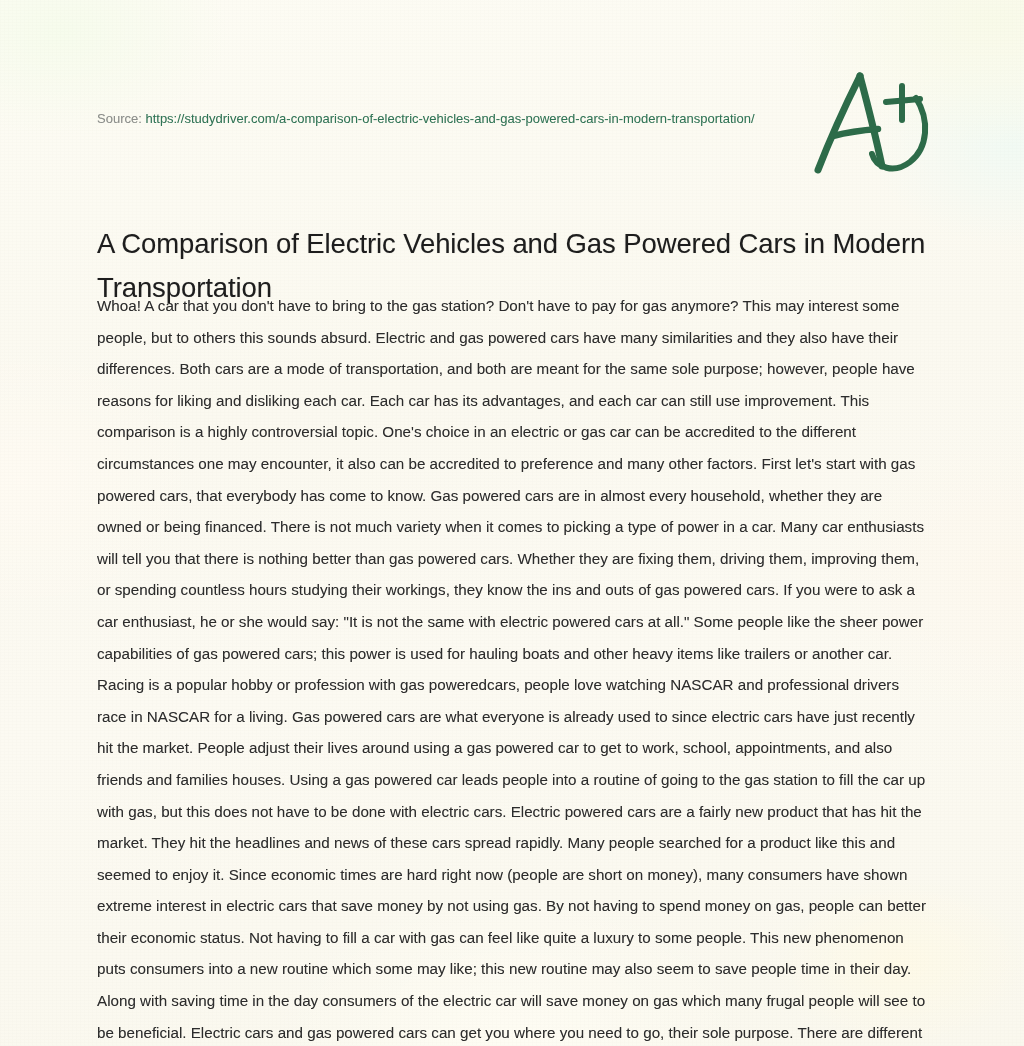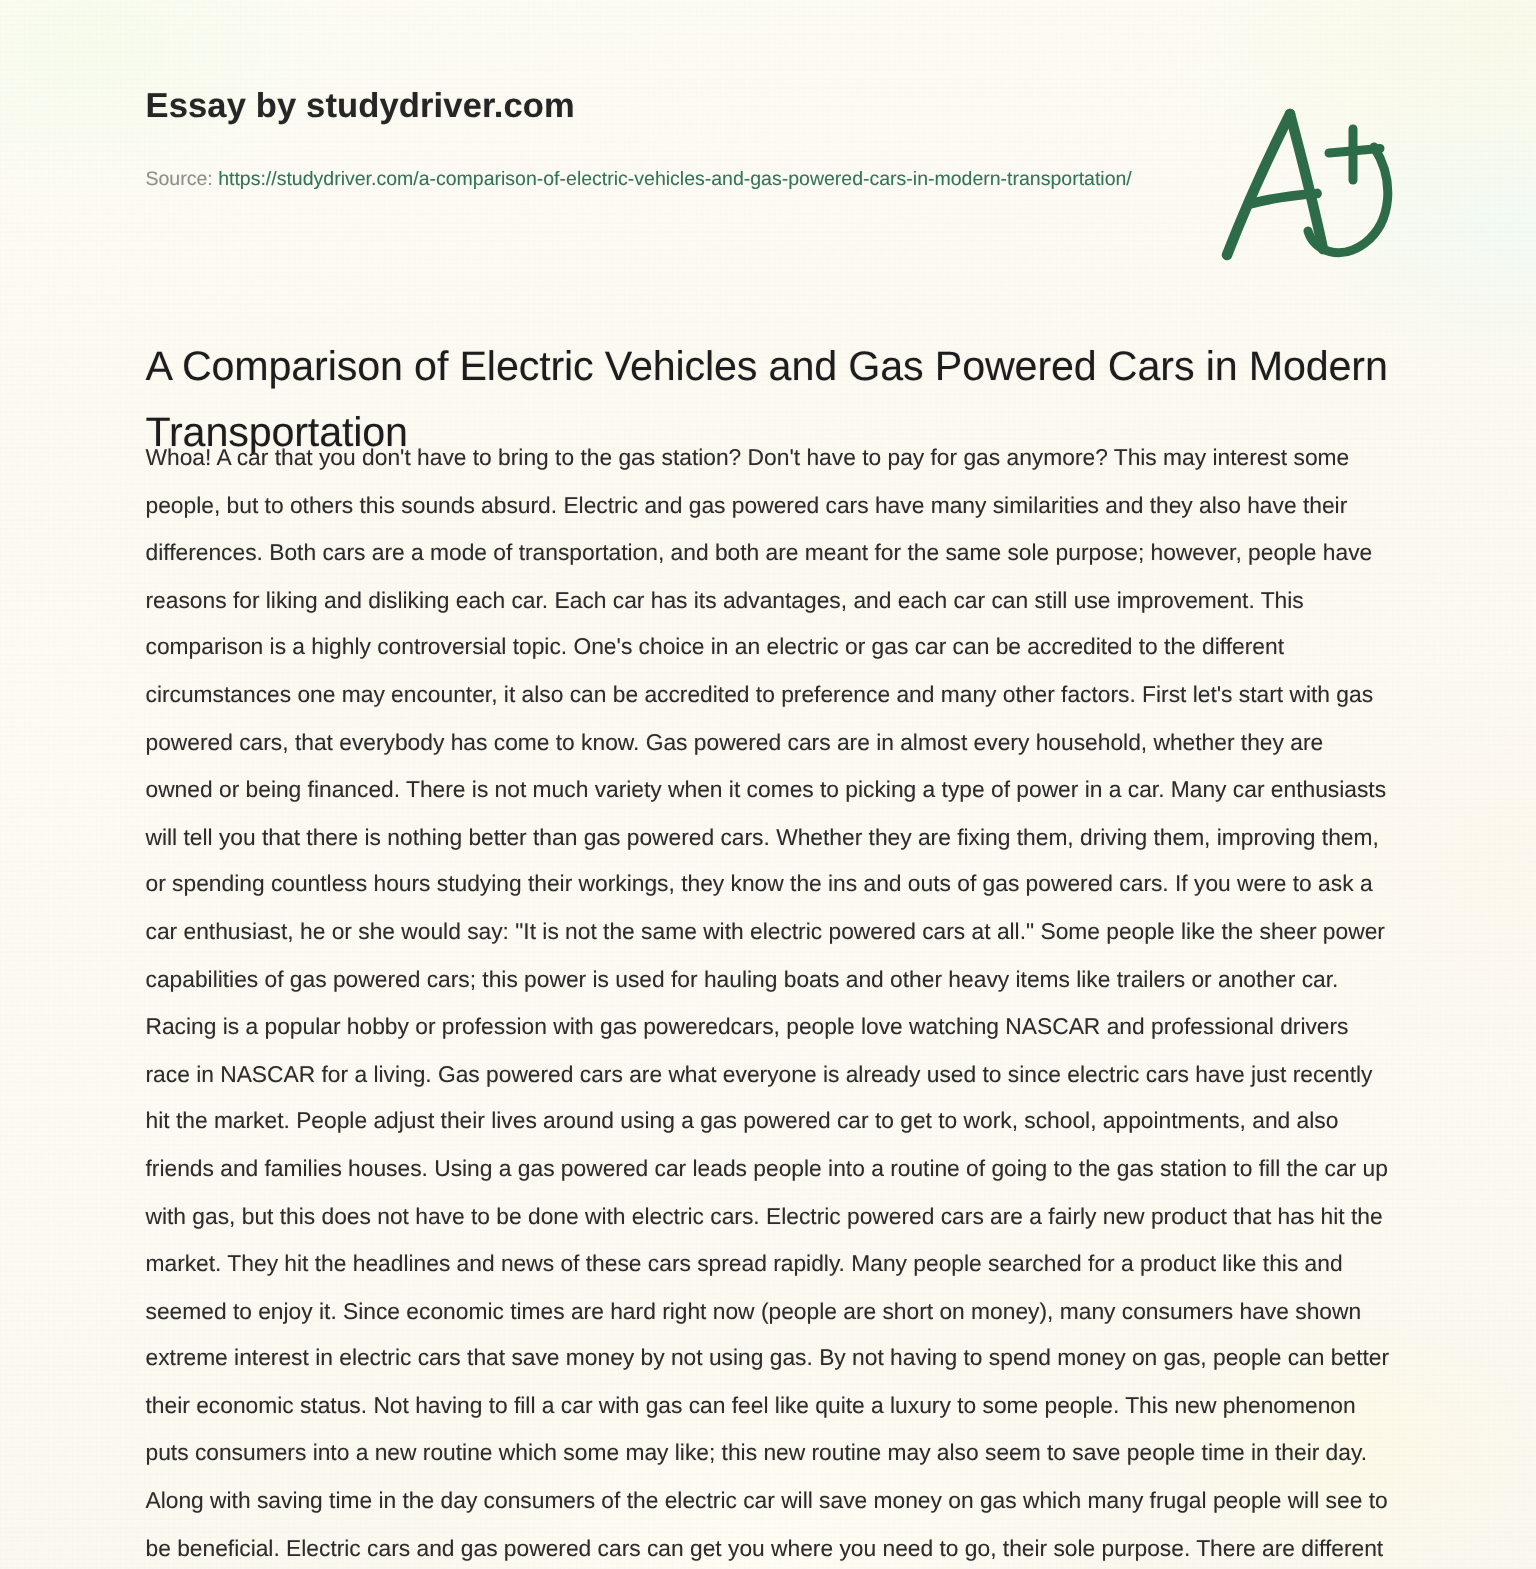--- a/index.html
+++ b/index.html
@@ -121,23 +121,20 @@
     margin: 0;
   }
 </style>
 </head>
 <body>
 
 <div id="page">
 
   <div id="grain"></div>
 
-  <div class="header-row">
-    <div class="essay-by">Essay by studydriver.com</div>
-  </div>
 
   <div class="source-line">
     <span class="source-label">Source:</span>
     <span class="source-url">https://studydriver.com/a-comparison-of-electric-vehicles-and-gas-powered-cars-in-modern-transportation/</span>
   </div>
 
   <div class="logo">
     <svg viewBox="0 0 132 116" xmlns="http://www.w3.org/2000/svg">
       <g fill="none" stroke="#2d6b49" stroke-linecap="round" stroke-linejoin="round">
 

